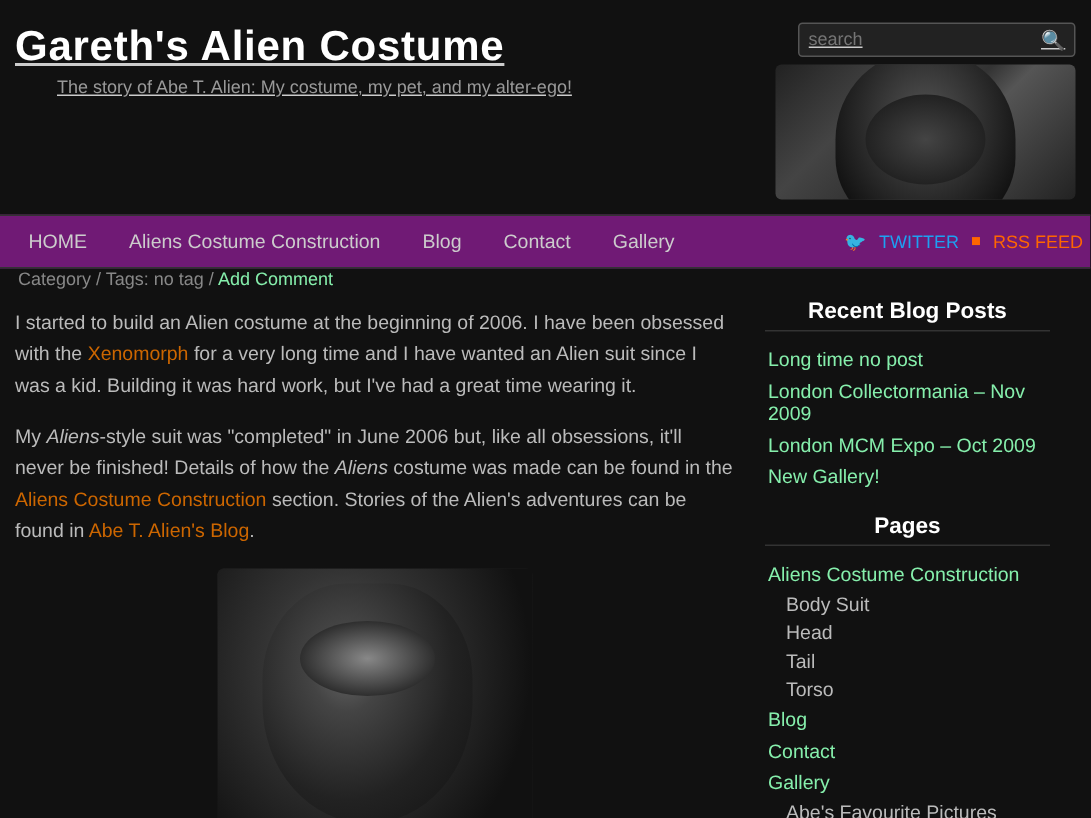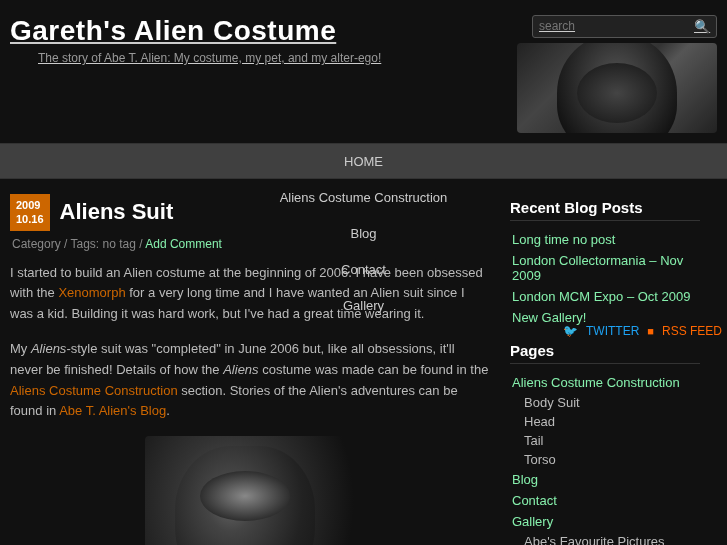--- a/index.html
+++ b/index.html
@@ -87,28 +87,27 @@
       flex: 1;
     }
     #search-icon-btn {
       color: #aaa;
       font-size: 13px;
       cursor: pointer;
     }
 
     
     #nav {
-      background: #404040;
+      background: #701a75;
       border-top: 1px solid #333;
       border-bottom: 1px solid #333;
       display: flex;
       align-items: center;
       padding: 0 5px;
       height: 36px;
-      flex-direction: column;
     }
     .nav-item {
       color: #ccc;
       text-decoration: none;
       padding: 0 14px;
       font-size: 13px;
       height: 36px;
       line-height: 36px;
       display: inline-block;
       cursor: pointer;
@@ -238,20 +237,21 @@
       min-width: 210px;
     }
     .sidebar-section-title {
       color: #fff;
       font-size: 15px;
       font-weight: bold;
       margin-bottom: 8px;
       margin-top: 14px;
       border-bottom: 1px solid #333;
       padding-bottom: 4px;
+      text-align: center;
     }
     .sidebar-section-title:first-child {
       margin-top: 10px;
     }
     .sidebar-link {
       display: block;
       color: #86efac;
       text-decoration: none;
       padding: 3px 2px;
       font-size: 13px;
@@ -293,27 +293,20 @@
     <span class="nav-social">🐦</span>
     <span class="nav-social">TWITTER</span>
     <span class="nav-rss-icon">■</span>
     <span class="nav-rss">RSS FEED</span>
   </div>
 </div>
 
 <div id="main">
 
   <div id="content">
-    <div class="post-date-line">
-      <div class="post-date-badge">
-        <div>2009</div>
-        <div>10.16</div>
-      </div>
-      <span class="post-title">Aliens Suit</span>
-    </div>
     <div class="post-meta">
       <span>Category</span>
       <span>  / Tags: </span>
       <span>no tag</span>
       <span> / </span>
       <a>Add Comment</a>
     </div>
     <div class="post-body">
       <p>
         I started to build an Alien costume at the beginning of 2006. I have been obsessed with the

